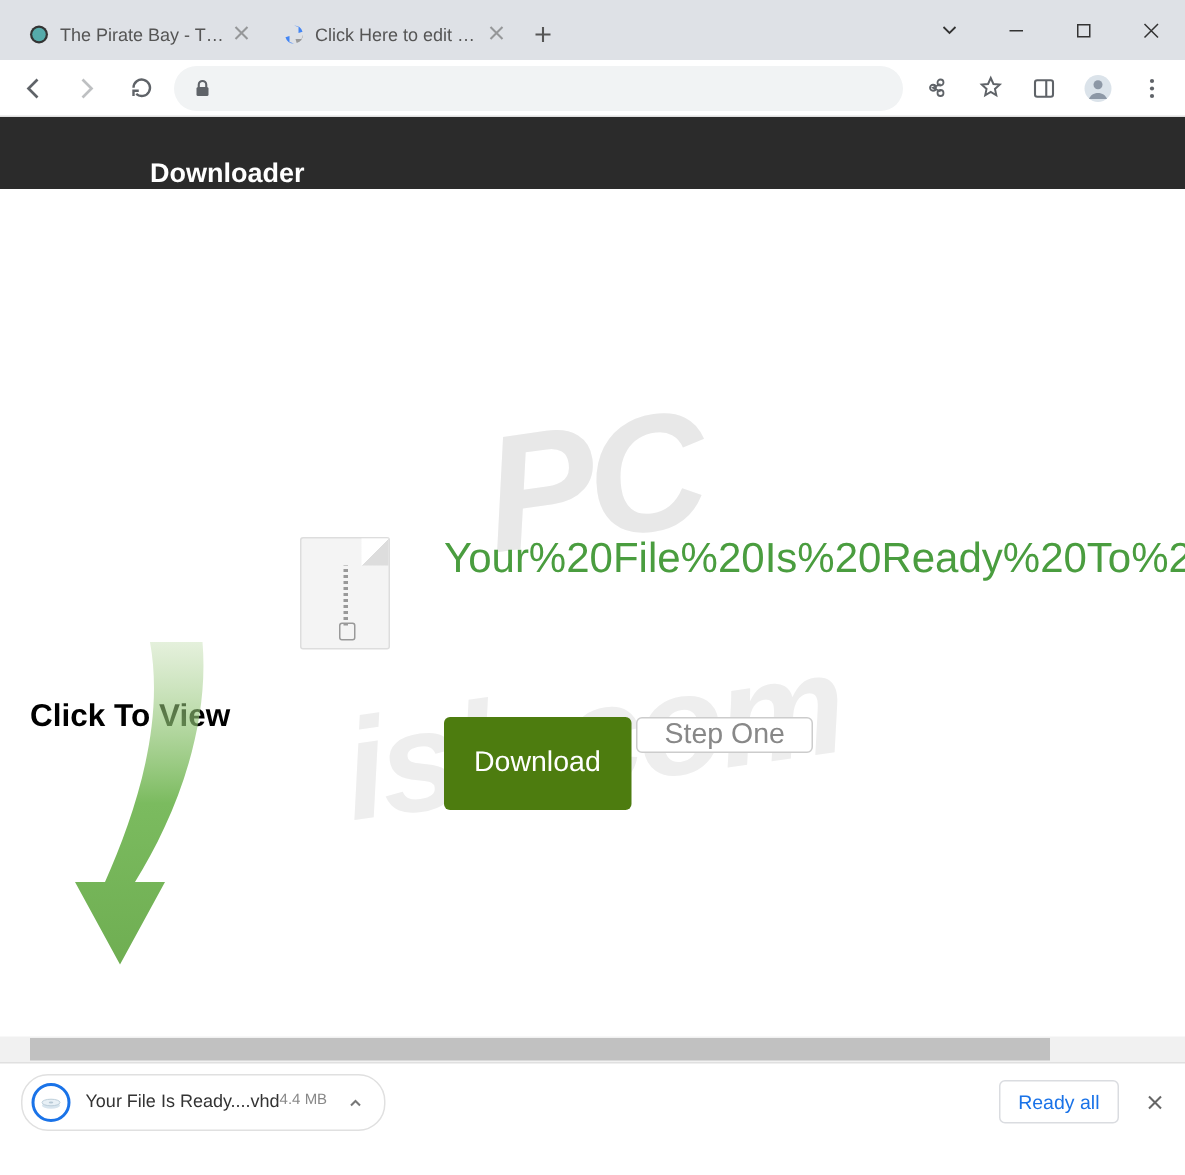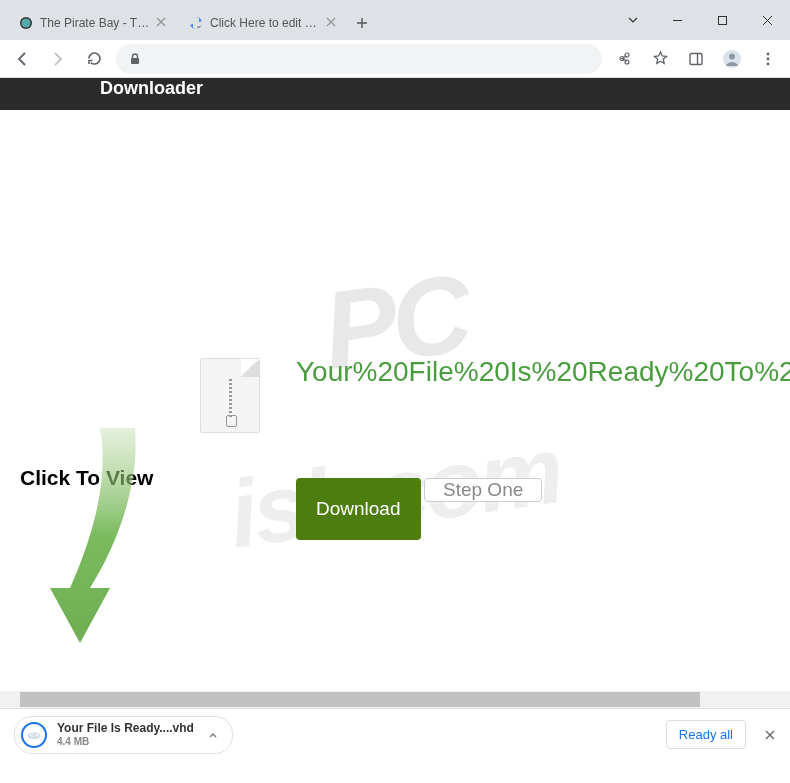--- a/index.html
+++ b/index.html
@@ -18,21 +18,21 @@
 .win-btn { width: 45px; height: 30px; display: flex; align-items: center; justify-content: center; }
 
 
 .toolbar { height: 38px; background: #fff; display: flex; align-items: center; padding: 0 8px; gap: 8px; border-bottom: 1px solid #e0e0e0; }
 .nav-btn { width: 28px; height: 28px; display: flex; align-items: center; justify-content: center; border-radius: 50%; color: #5f6368; }
 .addr-bar { flex: 1; height: 30px; background: #f1f3f4; border-radius: 15px; display: flex; align-items: center; padding: 0 12px; gap: 8px; }
 .tool-icon { width: 28px; height: 28px; display: flex; align-items: center; justify-content: center; color: #5f6368; }
 
 
 .page { position: relative; height: 630px; background: #fff; overflow: hidden; }
-.header-bar { height: 32px; background: #2b2b2b; display: flex; align-items: flex-start; padding-left: 100px; }
+.header-bar { height: 48px; background: #2b2b2b; display: flex; align-items: flex-end; padding-left: 100px; }
 .header-bar span { color: #fff; font-size: 18px; font-weight: 600; }
 
 .watermark { position: absolute; top: 180px; left: 0; right: 0; text-align: center; font-size: 110px; font-weight: 700; color: #e8e8e8; font-style: italic; letter-spacing: -5px; pointer-events: none; transform: rotate(-8deg); }
 .watermark2 { position: absolute; top: 360px; left: 0; right: 0; text-align: center; font-size: 95px; font-weight: 700; color: #eee; font-style: italic; letter-spacing: -3px; pointer-events: none; transform: rotate(-8deg); }
 
 .file-icon { position: absolute; left: 200px; top: 280px; width: 60px; height: 75px; background: #f4f4f4; border: 1px solid #ddd; border-radius: 2px; }
 .file-icon::before { content: ""; position: absolute; top: 0; right: 0; width: 18px; height: 18px; background: linear-gradient(135deg, #fff 50%, #ddd 50%); }
 .zipper { position: absolute; left: 28px; top: 18px; width: 3px; height: 40px; background: repeating-linear-gradient(0deg, #999 0, #999 2px, transparent 2px, transparent 4px); }
 .zipper::after { content: ""; position: absolute; top: 38px; left: -3px; width: 9px; height: 10px; border: 1px solid #999; border-radius: 2px; }
 
@@ -45,21 +45,21 @@
 
 .arrow-ov { position: absolute; left: 40px; top: 350px; width: 130px; height: 230px; pointer-events: none; }
 
 .hscroll { position: absolute; bottom: 0; left: 0; right: 0; height: 17px; background: #f1f1f1; display: flex; align-items: center; }
 .hscroll-thumb { height: 15px; background: #c1c1c1; border-radius: 0; margin-left: 20px; width: 680px; }
 
 
 .dl-bar { height: 52px; background: #fff; border-top: 1px solid #e0e0e0; display: flex; align-items: center; padding: 0 14px; gap: 10px; }
 .dl-item { display: flex; align-items: center; gap: 10px; border: 1px solid #e0e0e0; border-radius: 18px; padding: 4px 14px 4px 6px; height: 38px; }
 .dl-icon-wrap { width: 26px; height: 26px; border-radius: 50%; border: 2px solid #1a73e8; display: flex; align-items: center; justify-content: center; }
-.dl-text { display: flex; flex-direction: column; line-height: 1.1; font-weight: bold; }
+.dl-text { display: flex; flex-direction: row; line-height: 1.1; }
 .dl-name { font-size: 12px; color: #333; }
 .dl-size { font-size: 10px; color: #888; }
 .dl-chev { color: #888; margin-left: 4px; }
 .showall { margin-left: auto; color: #1a73e8; font-size: 13px; border: 1px solid #dadce0; padding: 6px 12px; border-radius: 4px; background: #fff; }
 .dl-close { margin-left: 8px; color: #666; }
 
 svg { display: block; }
 </style>
 </head>
 <body>

